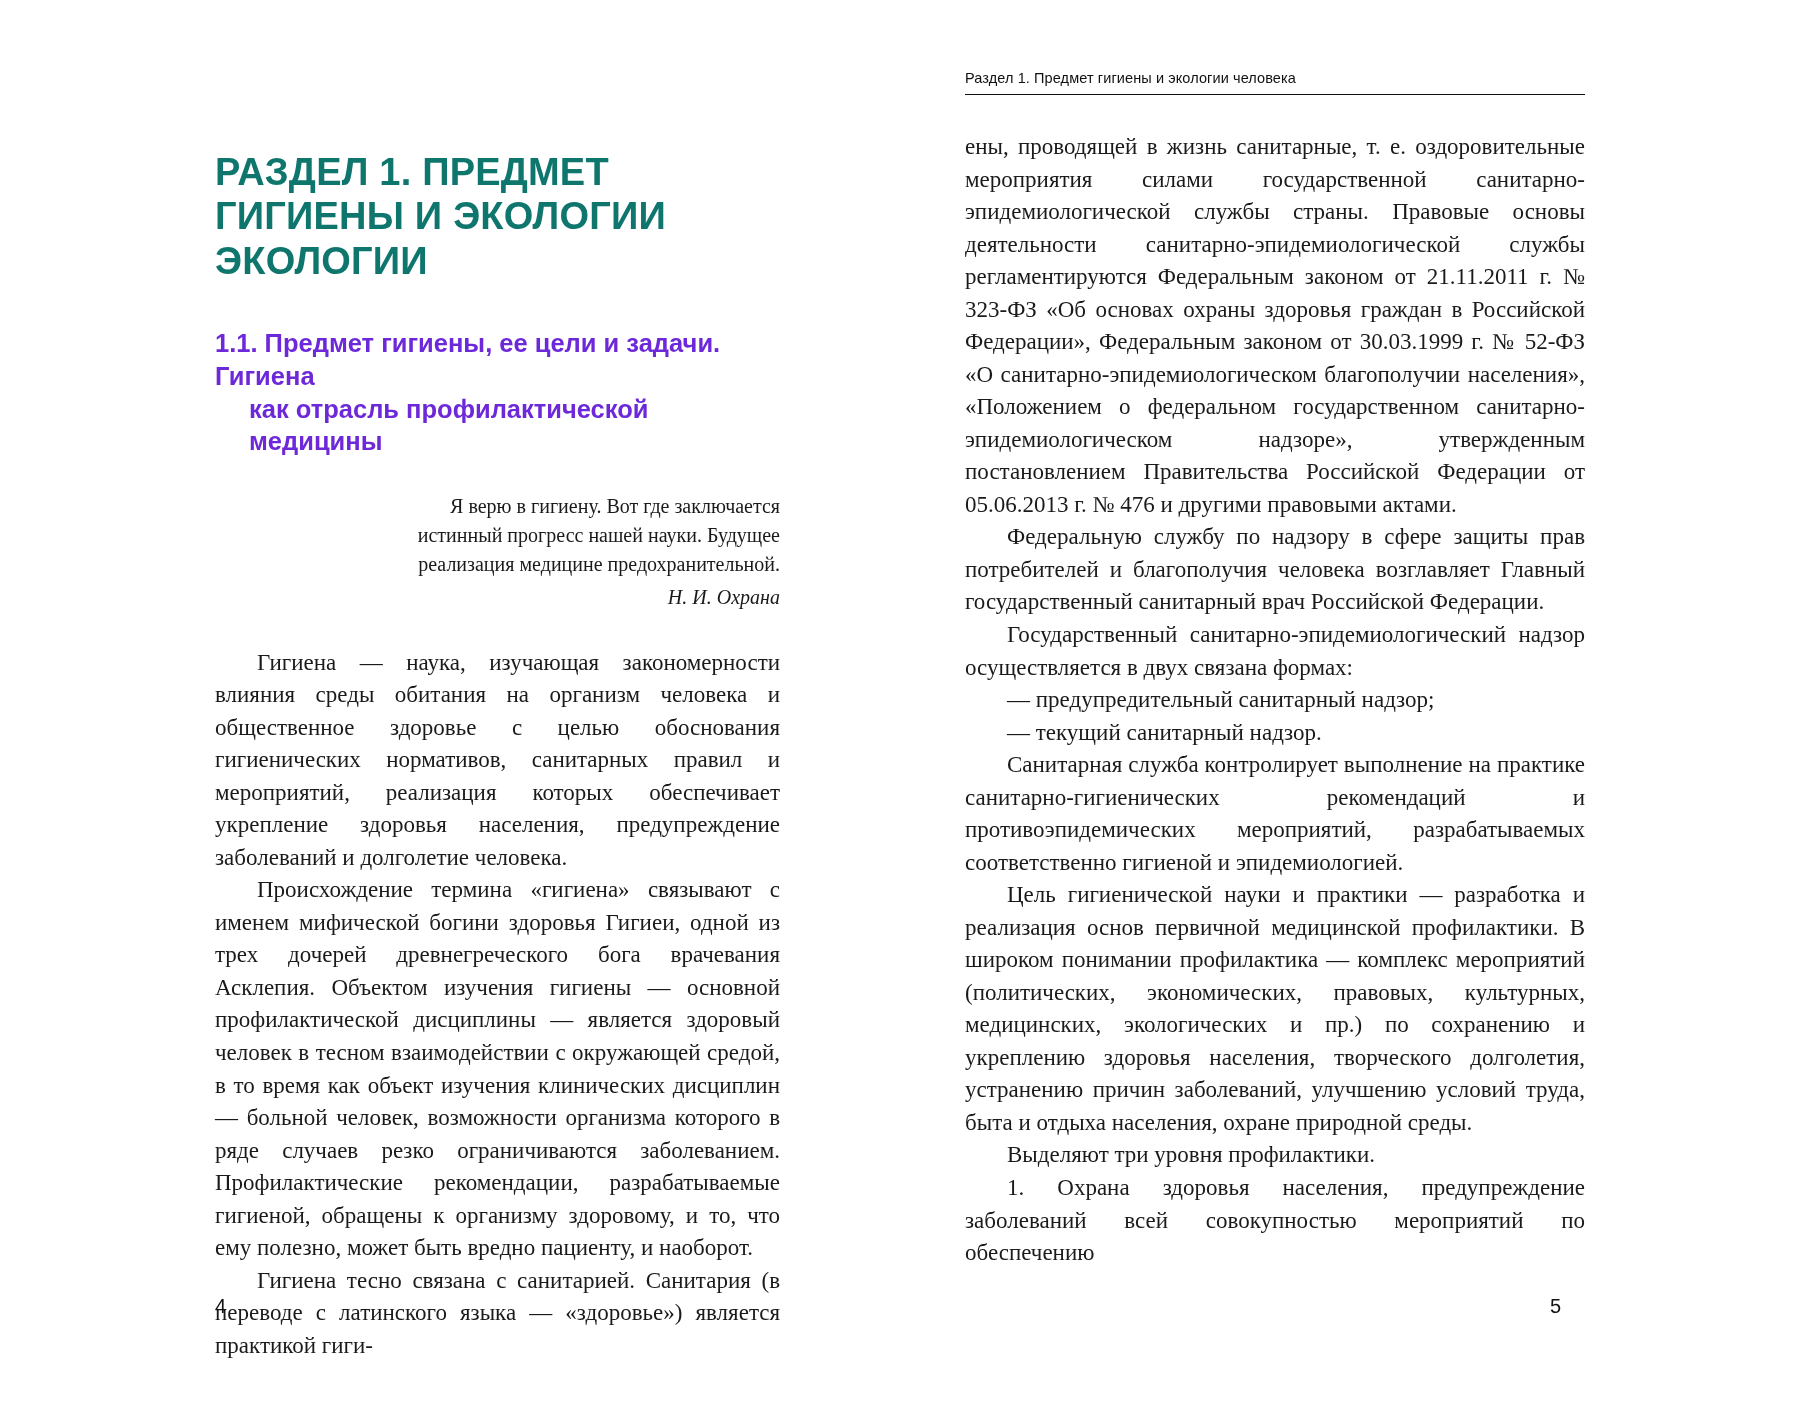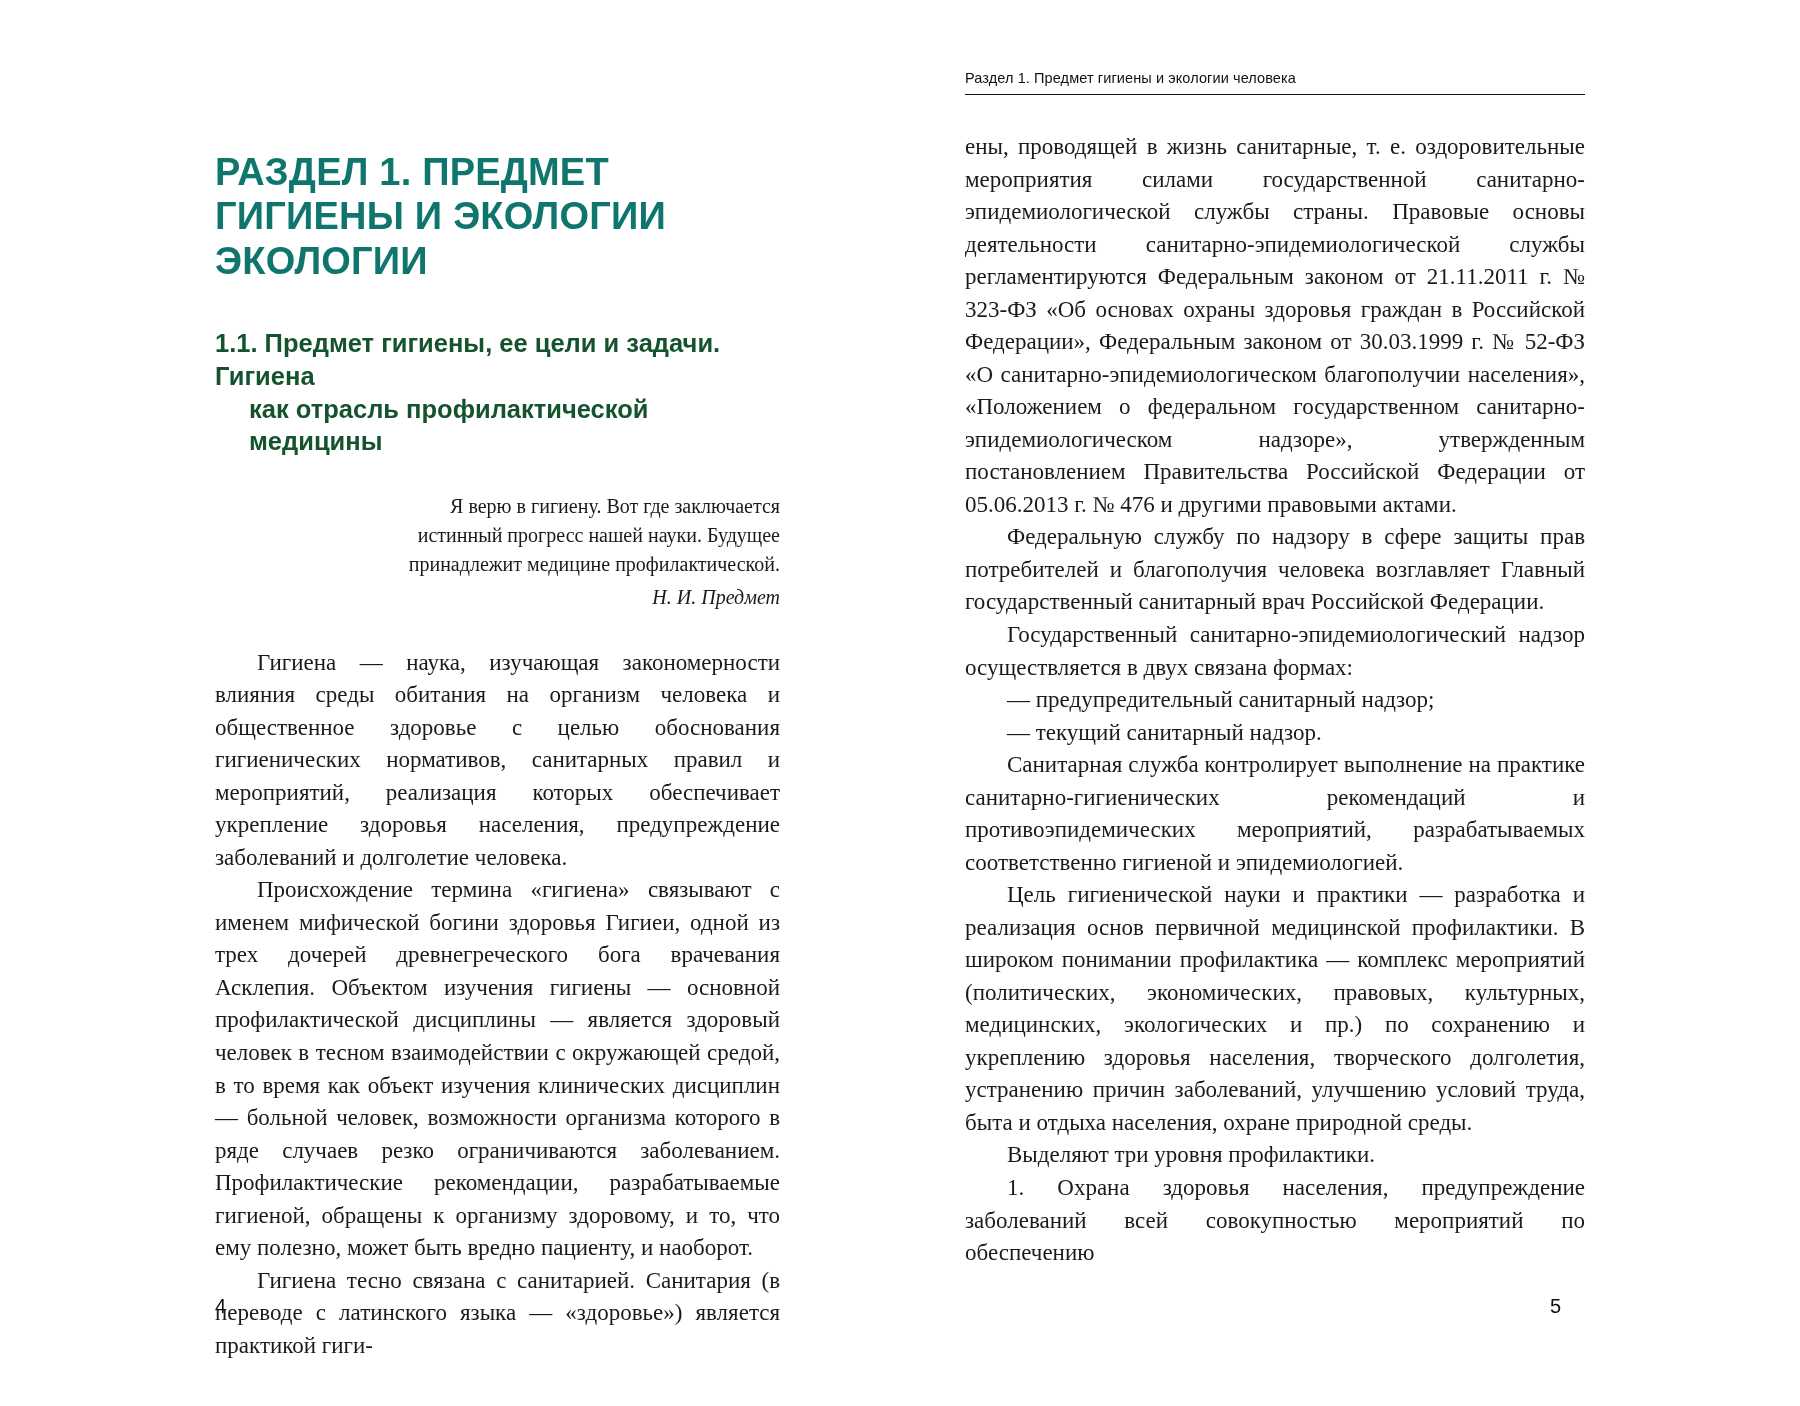--- a/index.html
+++ b/index.html
@@ -50,21 +50,21 @@
     letter-spacing: 0.2px;
     margin: 0 0 44px 0;
     color: #0f766e;
   }
   h2.subsection-title {
     font-family: "Liberation Sans", sans-serif;
     font-weight: bold;
     font-size: 25.5px;
     line-height: 1.28;
     margin: 8px 0 34px 0;
-    color: #14532d;
+    color: #6d28d9;
   }
   h2.subsection-title .l2 {
     display: block;
     margin-left: 34px;
   }
   .epigraph {
     margin: 0 0 34px 0;
     padding-left: 115px;
     font-size: 20px;
     line-height: 1.46;
@@ -116,22 +116,22 @@
     </h1>
 
     <h2 class="subsection-title">
       <span>1.1. Предмет гигиены, ее цели и задачи. Гигиена</span>
       <span class="l2">как отрасль профилактической медицины</span>
     </h2>
 
     <div class="epigraph">
       <span class="line">Я верю в гигиену. Вот где заключается</span>
       <span class="line">истинный прогресс нашей науки. Будущее</span>
-      <span class="line">принадлежит медицине профилактической.</span>
-      <span class="attribution">Н. И. Предмет</span>
+      <span class="line">реализация медицине предохранительной.</span>
+      <span class="attribution">Н. И. Охрана</span>
     </div>
 
     <p class="body-text">Гигиена — наука, изучающая закономерности влияния среды обитания на организм человека и общественное здоровье с целью обоснования гигиенических нормативов, санитарных правил и мероприятий, реализация которых обеспечивает укрепление здоровья населения, предупреждение заболеваний и долголетие человека.</p>
     <p class="body-text">Происхождение термина «гигиена» связывают с именем мифической богини здоровья Гигиеи, одной из трех дочерей древнегреческого бога врачевания Асклепия. Объектом изучения гигиены — основной профилактической дисциплины — является здоровый человек в тесном взаимодействии с окружающей средой, в то время как объект изучения клинических дисциплин — больной человек, возможности организма которого в ряде случаев резко ограничиваются заболеванием. Профилактические рекомендации, разрабатываемые гигиеной, обращены к организму здоровому, и то, что ему полезно, может быть вредно пациенту, и наоборот.</p>
     <p class="body-text">Гигиена тесно связана с санитарией. Санитария (в переводе с латинского языка — «здоровье») является практикой гиги-</p>
 
     <div class="folio folio-left">4</div>
   </div>
 
   <div class="page page-right">

